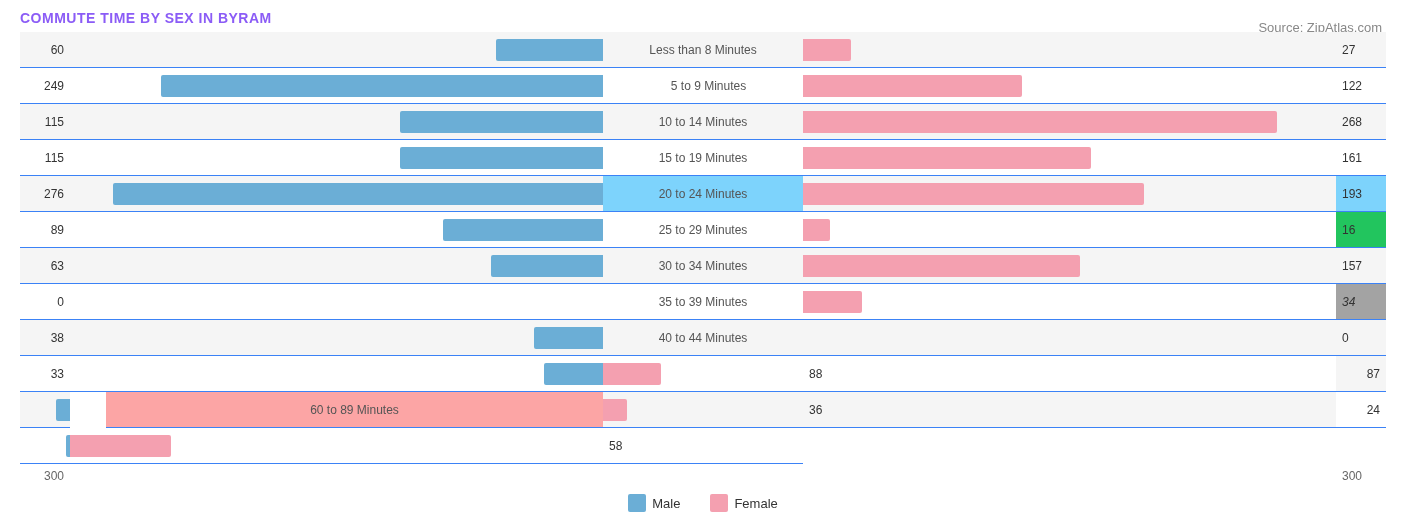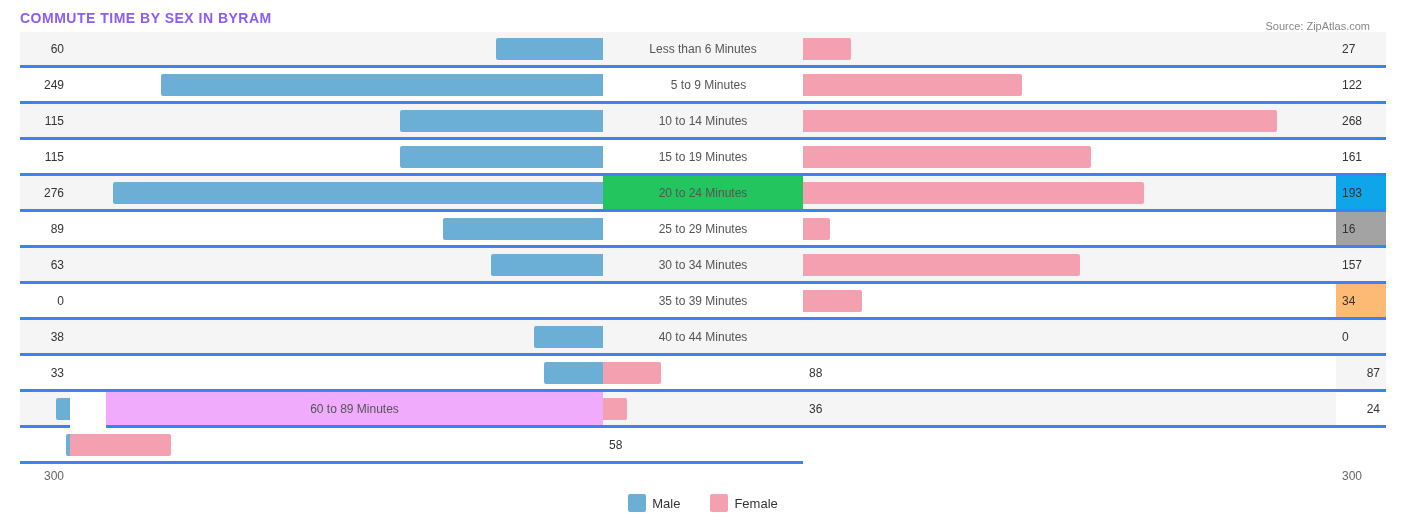--- a/index.html
+++ b/index.html
@@ -14,22 +14,22 @@
       font-size: 14px;
       font-weight: bold;
       text-transform: uppercase;
       letter-spacing: 0.5px;
       color: #8b5cf6;
       margin-bottom: 6px;
     }
     .source {
       position: absolute;
       top: 10px;
-      right: 16px;
-      font-size: 11px;
+      right: 4px;
+      font-size: 13px;
       color: #888;
     }
     .chart-container {
       position: relative;
       width: 100%;
     }
     .bar-male {
       background: #6baed6;
       height: 22px;
       border-radius: 2px 0 0 2px;
@@ -47,21 +47,21 @@
       display: grid;
       
       grid-template-columns: 50px 1fr 200px 1fr 50px;
       width: 100%;
       gap: 0;
     }
     .cell {
       display: flex;
       align-items: center;
       height: 36px;
-      border-bottom: 3px solid #3b82f6;
+      border-bottom: 1px solid #3b82f6;
     }
     .cell-male-num {
       justify-content: flex-end;
       padding-right: 6px;
       font-size: 12px;
       color: #333;
     }
     .cell-male-bar {
       justify-content: flex-end;
       align-items: center;
@@ -122,21 +122,21 @@
   <div class="chart-title">COMMUTE TIME BY SEX IN BYRAM</div>
   <div class="source">Source: ZipAtlas.com</div>
 
   <div class="chart-container">
     <div class="chart-grid" id="chart-grid">
 
     <div class="cell cell-male-num" style="background: rgb(245, 245, 245);">60</div>
         <div class="cell cell-male-bar" style="background: rgb(245, 245, 245);">
           <div class="bar-male" style="width: 20%;"></div>
         </div>
-        <div class="cell cell-label" style="background: rgb(245, 245, 245);">Less than 6 Minutes</div>
+        <div class="cell cell-label" style="background: rgb(245, 245, 245);">Less than 8 Minutes</div>
         <div class="cell cell-female-bar" style="background: rgb(245, 245, 245);">
           <div class="bar-female" style="width: 9%;"></div>
         </div>
         <div class="cell cell-female-num" style="background: rgb(245, 245, 245);">27</div>
         <div class="cell cell-male-num" style="background: rgb(255, 255, 255);">249</div>
         <div class="cell cell-male-bar" style="background: rgb(255, 255, 255);">
           <div class="bar-male" style="width: 83%;"></div>
         </div>
         <div class="cell cell-label" style="background: rgb(255, 255, 255); padding-left: 11px;">5 to 9 Minutes</div>
         <div class="cell cell-female-bar" style="background: rgb(255, 255, 255);">
@@ -158,52 +158,52 @@
         </div>
         <div class="cell cell-label" style="background: rgb(255, 255, 255);">15 to 19 Minutes</div>
         <div class="cell cell-female-bar" style="background: rgb(255, 255, 255);">
           <div class="bar-female" style="width: 54%;"></div>
         </div>
         <div class="cell cell-female-num" style="background: rgb(255, 255, 255);">161</div>
         <div class="cell cell-male-num" style="background: rgb(245, 245, 245);">276</div>
         <div class="cell cell-male-bar" style="background: rgb(245, 245, 245);">
           <div class="bar-male" style="width: 92%;"></div>
         </div>
-        <div class="cell cell-label" style="background: #22c55e;">20 to 24 Minutes</div>
+        <div class="cell cell-label" style="background: #7dd3fc;">20 to 24 Minutes</div>
         <div class="cell cell-female-bar" style="background: rgb(245, 245, 245);">
           <div class="bar-female" style="width: 64%;"></div>
         </div>
-        <div class="cell cell-female-num" style="background: #0ea5e9;">193</div>
+        <div class="cell cell-female-num" style="background: #7dd3fc;">193</div>
         <div class="cell cell-male-num" style="background: rgb(255, 255, 255);">89</div>
         <div class="cell cell-male-bar" style="background: rgb(255, 255, 255);">
           <div class="bar-male" style="width: 30%;"></div>
         </div>
         <div class="cell cell-label" style="background: rgb(255, 255, 255);">25 to 29 Minutes</div>
         <div class="cell cell-female-bar" style="background: rgb(255, 255, 255);">
           <div class="bar-female" style="width: 5%;"></div>
         </div>
-        <div class="cell cell-female-num" style="background: #a3a3a3;">16</div>
+        <div class="cell cell-female-num" style="background: #22c55e;">16</div>
         <div class="cell cell-male-num" style="background: rgb(245, 245, 245);">63</div>
         <div class="cell cell-male-bar" style="background: rgb(245, 245, 245);">
           <div class="bar-male" style="width: 21%;"></div>
         </div>
         <div class="cell cell-label" style="background: rgb(245, 245, 245);">30 to 34 Minutes</div>
         <div class="cell cell-female-bar" style="background: rgb(245, 245, 245);">
           <div class="bar-female" style="width: 52%;"></div>
         </div>
         <div class="cell cell-female-num" style="background: rgb(245, 245, 245);">157</div>
         <div class="cell cell-male-num" style="background: rgb(255, 255, 255);">0</div>
         <div class="cell cell-male-bar" style="background: rgb(255, 255, 255);">
           <div class="bar-male" style="width: 0%;"></div>
         </div>
         <div class="cell cell-label" style="background: rgb(255, 255, 255);">35 to 39 Minutes</div>
         <div class="cell cell-female-bar" style="background: rgb(255, 255, 255);">
           <div class="bar-female" style="width: 11%;"></div>
         </div>
-        <div class="cell cell-female-num" style="background: #fdba74;">34</div>
+        <div class="cell cell-female-num" style="background: #a3a3a3; font-style: italic;">34</div>
         <div class="cell cell-male-num" style="background: rgb(245, 245, 245);">38</div>
         <div class="cell cell-male-bar" style="background: rgb(245, 245, 245);">
           <div class="bar-male" style="width: 13%;"></div>
         </div>
         <div class="cell cell-label" style="background: rgb(245, 245, 245);">40 to 44 Minutes</div>
         <div class="cell cell-female-bar" style="background: rgb(245, 245, 245);">
           <div class="bar-female" style="width: 0%;"></div>
         </div>
         <div class="cell cell-female-num" style="background: rgb(245, 245, 245);">0</div>
         <div class="cell cell-male-num" style="background: rgb(255, 255, 255);">33</div>
@@ -211,21 +211,21 @@
           <div class="bar-male" style="width: 11%;"></div>
         </div>
         <div class="cell cell-female-bar" style="background: rgb(255, 255, 255);">
           <div class="bar-female" style="width: 29%;"></div>
         </div>
         <div class="cell cell-female-num" style="background: rgb(255, 255, 255);">88</div>
         <div class="cell cell-male-num" style="background: rgb(245, 245, 245);">87</div>
         <div class="cell cell-male-bar" style="background: rgb(245, 245, 245);">
           <div class="bar-male" style="width: 29%;"></div>
         </div>
-        <div class="cell cell-label" style="background: #f0abfc; margin-left: 36px;">60 to 89 Minutes</div>
+        <div class="cell cell-label" style="background: #fca5a5; margin-left: 36px;">60 to 89 Minutes</div>
         <div class="cell cell-female-bar" style="background: rgb(245, 245, 245);">
           <div class="bar-female" style="width: 12%;"></div>
         </div>
         <div class="cell cell-female-num" style="background: rgb(245, 245, 245);">36</div>
         <div class="cell cell-male-num" style="background: rgb(255, 255, 255);">24</div>
         <div class="cell cell-male-bar" style="background: rgb(255, 255, 255);">
           <div class="bar-male" style="width: 8%;"></div>
         </div>
         <div class="cell cell-female-bar" style="background: rgb(255, 255, 255);">
           <div class="bar-female" style="width: 19%;"></div>

